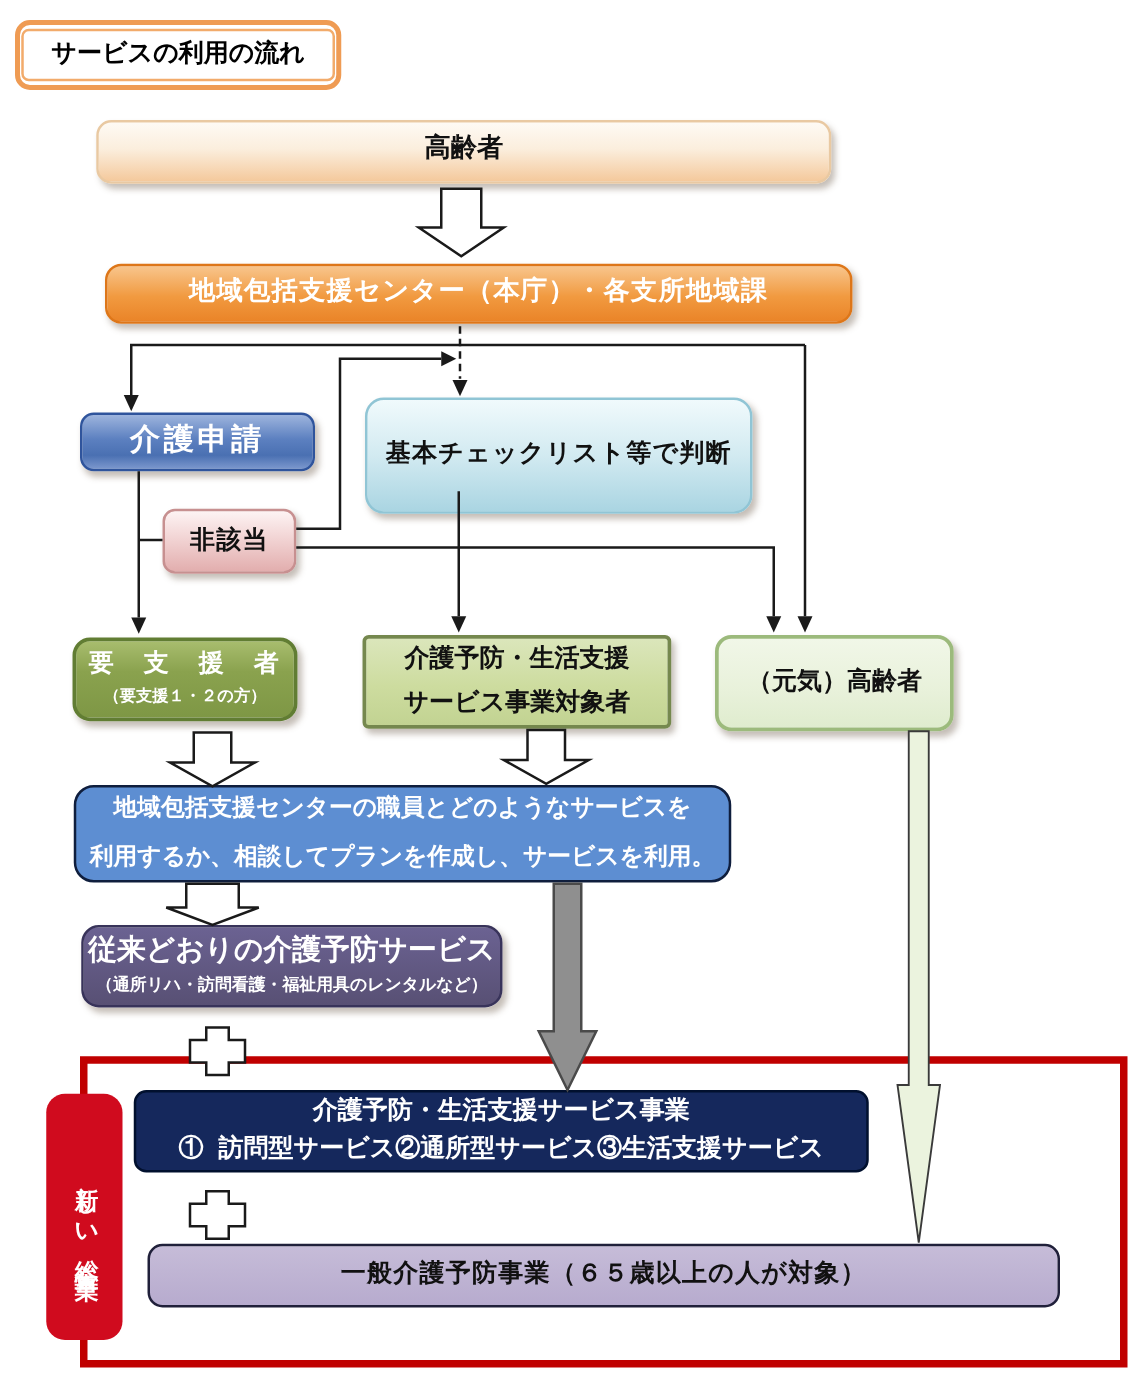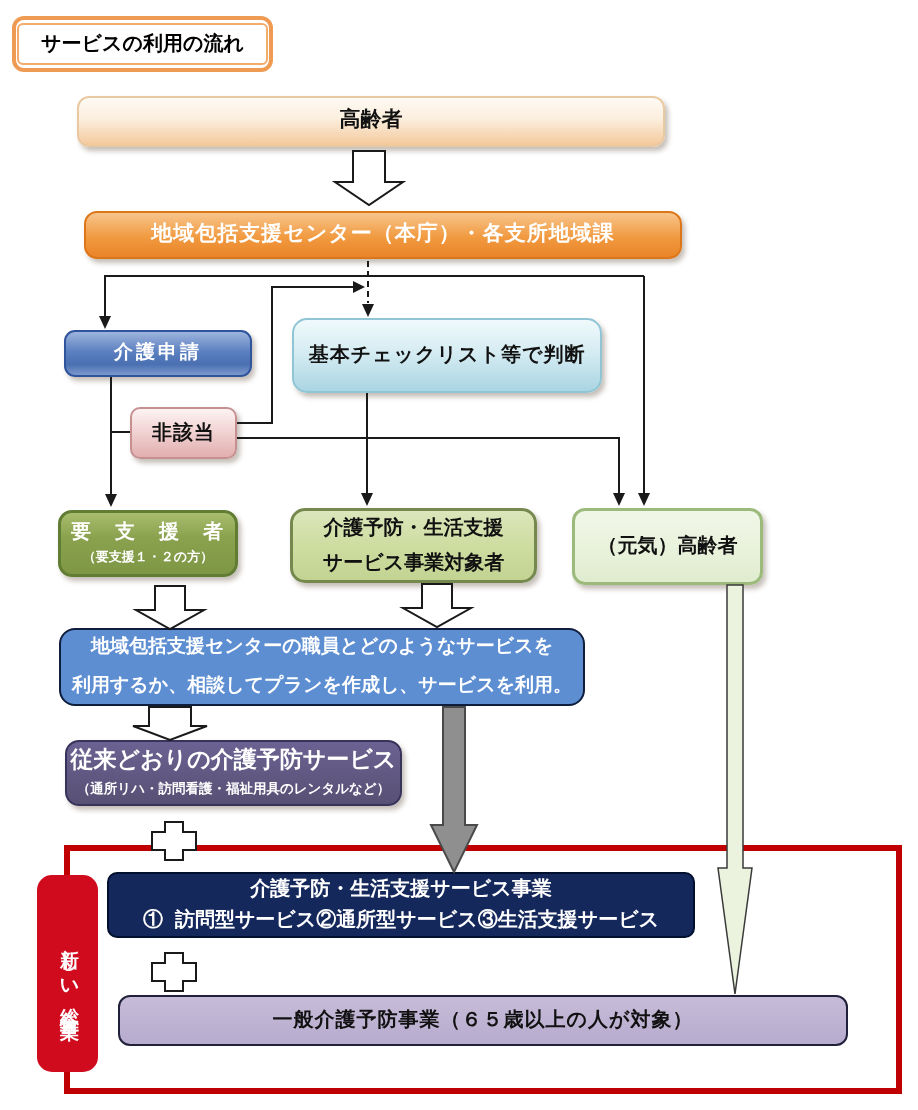--- a/index.html
+++ b/index.html
@@ -18,34 +18,34 @@
   
   .elderly{left:77px;top:96px;width:588px;height:51px;border-radius:12px;
            background:linear-gradient(180deg,#fefaf4 0%,#fbeedd 45%,#f4c99c 100%);
            border:2px solid #e9c9a2;font-size:21px;color:#111;}
   .center-box{left:84px;top:211px;width:598px;height:48px;border-radius:13px;
            background:linear-gradient(180deg,#f8c librar 0%);}
   .center-box{background:linear-gradient(180deg,#f8c58c 0%,#f19a40 55%,#ea8428 100%);
            border:2px solid #dd7619;font-size:21px;color:#fff;letter-spacing:1px;}
   .care-app{left:64px;top:330px;width:188px;height:47px;border-radius:11px;
            background:linear-gradient(180deg,#9db4dd 0%,#5c80c0 45%,#4a70b2 75%,#7b97cd 100%);
-           border:2px solid #2f549c;font-size:19px;color:#fff;letter-spacing:3px;}
-  .checklist{left:292px;top:318px;width:310px;height:75px;border-radius:15px;
+           border:2px solid #2f549c;font-size:24px;color:#fff;letter-spacing:3px;}
+  .checklist{left:292px;top:318px;width:310px;height:93px;border-radius:15px;
            background:linear-gradient(180deg,#f0fafc 0%,#d2eaf1 50%,#aad5e2 100%);
            border:2px solid #90c5d5;font-size:20px;color:#111;letter-spacing:1px;}
   .not-eligible{left:130px;top:407px;width:107px;height:52px;border-radius:10px;
            background:linear-gradient(180deg,#fdf3f3 0%,#f2d4d4 45%,#e2aeae 100%);
            border:2px solid #c79090;font-size:20px;color:#111;letter-spacing:1px;}
   
   .support-needed{left:58px;top:510px;width:180px;height:67px;border-radius:14px;
            background:linear-gradient(180deg,#a8bd6e 0%,#8aa24e 40%,#7e9745 100%);
            border:3px solid #617d33;color:#fff;}
   .support-needed .l1{font-size:20px;letter-spacing:2px;}
   .support-needed .l2{font-size:13px;margin-top:5px;}
-  .service-target{left:290px;top:508px;width:247px;height:75px;border-radius:15px;
+  .service-target{left:290px;top:508px;width:247px;height:75px;border-radius:5px;
            background:linear-gradient(180deg,#dbe6bb 0%,#cddc9f 55%,#c2d392 100%);
            border:3px solid #75884e;font-size:20px;color:#111;line-height:1.75;}
   .healthy{left:572px;top:508px;width:191px;height:77px;border-radius:13px;
            background:linear-gradient(180deg,#f1f7e8 0%,#e8f1da 60%,#dfecce 100%);
            border:3px solid #9cba7c;font-size:20px;color:#111;}
   
   .plan{left:59px;top:628px;width:526px;height:78px;border-radius:16px;
         background:#5d8ed2;border:2px solid #0f1e3d;font-size:19px;color:#fff;line-height:2.05;}
   
   .conventional{left:65px;top:740px;width:337px;height:66px;border-radius:14px;

